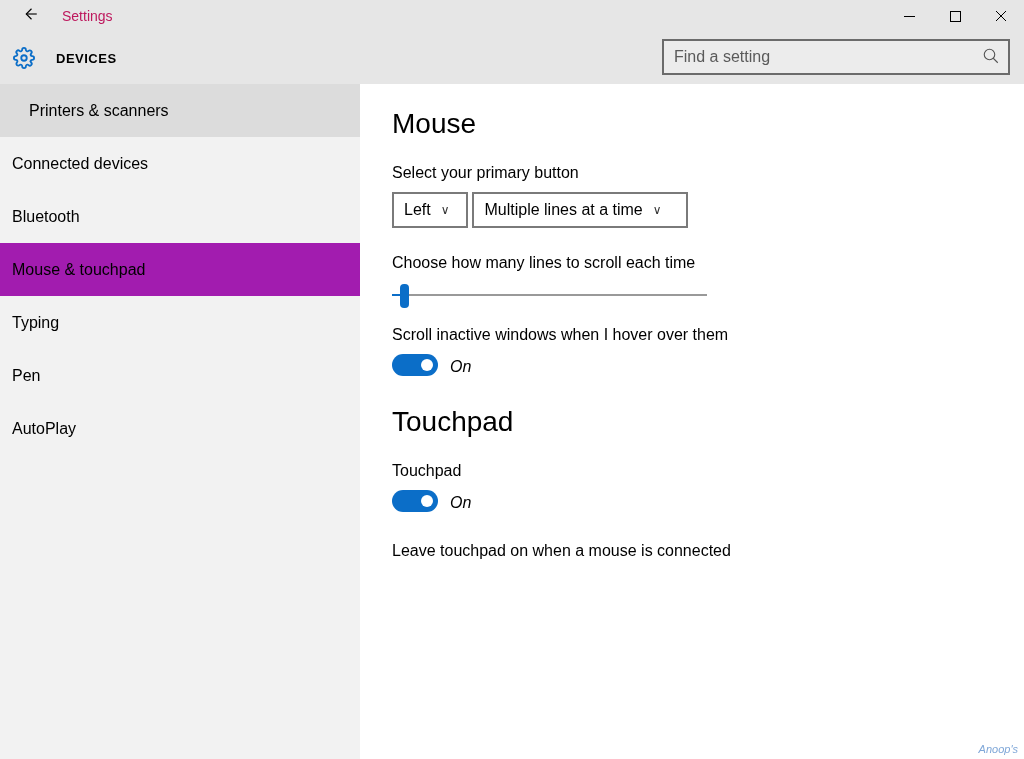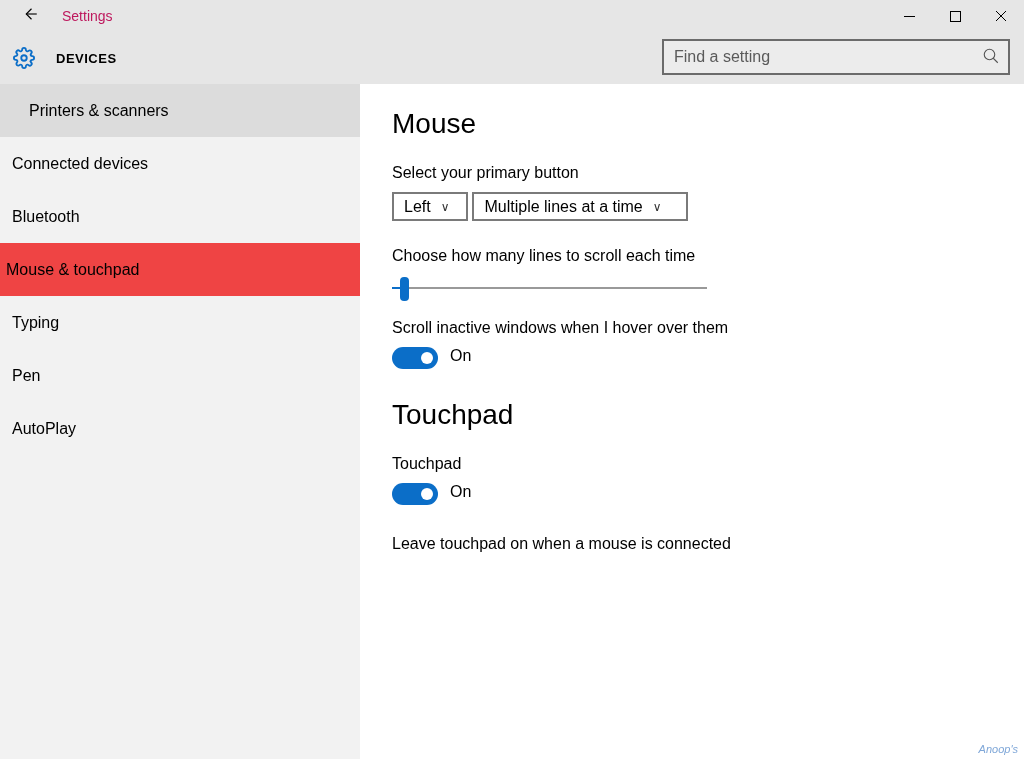--- a/index.html
+++ b/index.html
@@ -22,34 +22,34 @@
   .searchbox {
     width: 100%; height: 100%; border: 2px solid #6b6b6b; background: #ececec;
     font-size: 16px; padding: 4px 34px 4px 10px; color: #333;
   }
   .searchbox::placeholder { color: #5a5a5a; }
   .searchicon { position: absolute; right: 10px; top: 8px; color: #555; pointer-events: none; }
   .body { display: flex; height: calc(759px - 84px); }
   .sidebar { width: 360px; background: #f2f2f2; }
   .navitem { height: 53px; display: flex; align-items: center; padding-left: 12px; font-size: 16px; color: #000; cursor: pointer; }
   .navitem.hover { background: #dcdcdc; padding-left: 29px; }
-  .navitem.selected { background: #ef4444; padding-left: 6px; }
+  .navitem.selected { background: #a21caf; }
   .content { flex: 1; background: #fff; padding: 24px 20px 0 32px; overflow: hidden; }
   .section-h { font-size: 28px; font-weight: 400; color: #000; margin-bottom: 24px; }
   .label { font-size: 16px; color: #000; margin-bottom: 10px; }
   .select {
-    border: 2px solid #7a7a7a; height: 29px; display: inline-flex; align-items: center;
+    border: 2px solid #7a7a7a; height: 36px; display: inline-flex; align-items: center;
     padding: 0 10px; font-size: 16px; cursor: pointer; background: #fff; margin-bottom: 26px;
   }
   .select .chev { margin-left: 10px; font-size: 12px; color: #333; }
   .slider { position: relative; width: 315px; height: 26px; margin-bottom: 18px; margin-top: 4px; }
   .slider .track { position: absolute; top: 12px; left: 0; right: 0; height: 2px; background: #999; }
   .slider .trackfill { position: absolute; top: 12px; left: 0; width: 12px; height: 2px; background: #0b6ec8; }
   .slider .thumb { position: absolute; top: 2px; left: 8px; width: 9px; height: 24px; background: #0b6ec8; border-radius: 4px; cursor: pointer; }
-  .toggle-row { display: flex; align-items: flex-start; margin-bottom: 30px; margin-top: 6px; }
+  .toggle-row { display: flex; align-items: flex-end; margin-bottom: 30px; margin-top: 6px; font-style: italic; }
   .toggle { width: 46px; height: 22px; background: #0b6ec8; border-radius: 11px; position: relative; cursor: pointer; }
   .toggle .knob { width: 12px; height: 12px; background: #fff; border-radius: 50%; position: absolute; top: 5px; right: 5px; }
   .toggle-label { margin-left: 12px; font-size: 16px; }
   .section2 { margin-top: 20px; }
   .watermark { position: absolute; right: 6px; bottom: 4px; font-size: 11px; color: #7fa7d8; font-style: italic; }
 </style>
 </head>
 <body>
 
 <div class="titlebar">

